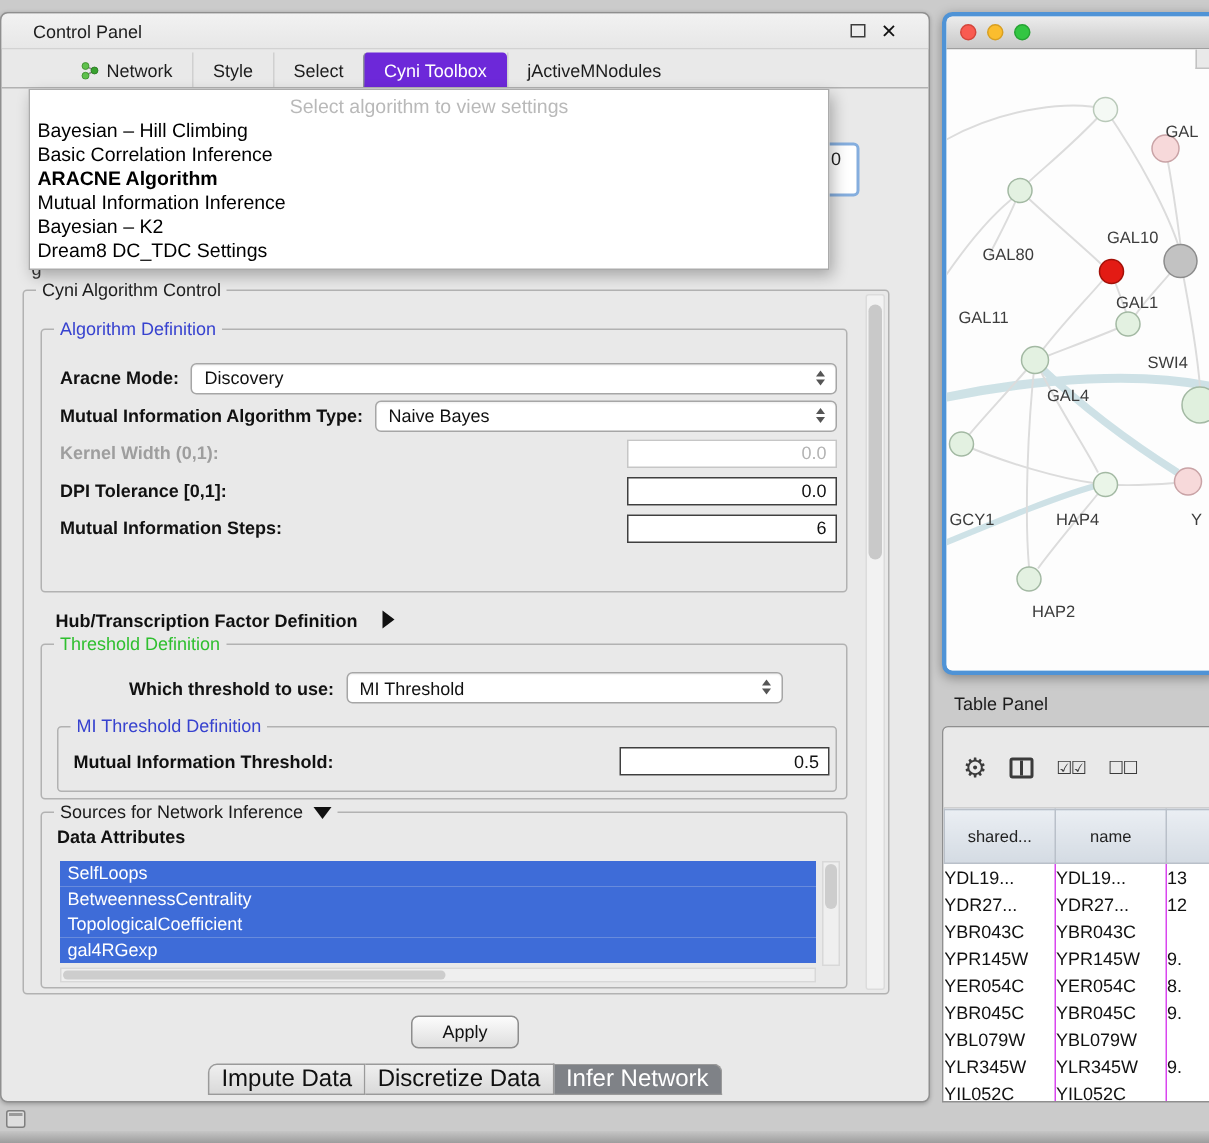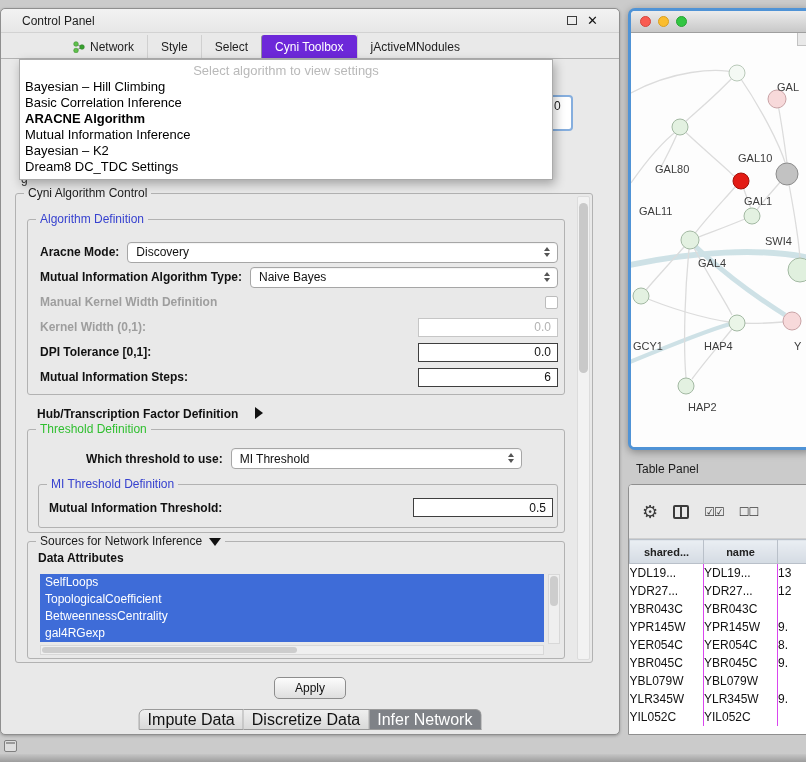--- a/index.html
+++ b/index.html
@@ -6,21 +6,21 @@
   html,body{width:806px;height:762px;overflow:hidden}
   body{font-family:"Liberation Sans","DejaVu Sans",sans-serif;background:#cbcbcb;position:relative;font-size:12px;color:#111}
   #page{position:absolute;inset:0;overflow:hidden}
 
   
   .cp{position:absolute;left:0;top:8px;width:620px;height:727px;background:#e9e9e9;border:1px solid #8f8f8f;border-radius:5px;box-shadow:0 1px 3px rgba(0,0,0,.25)}
   .cp-titlebar{position:absolute;left:0;top:0;right:0;height:24px;display:flex;align-items:center;padding:0 21px;background:linear-gradient(#f2f2f2,#e7e7e7);border-bottom:1px solid #d2d2d2;border-radius:5px 5px 0 0}
   .cp-title{font-size:12px;color:#1c1c1c}
   .cp-float{margin-left:auto;width:10px;height:9px;border:1.5px solid #3c3c3c;margin-right:10px}
   .cp-close{font-size:13px;font-weight:bold;color:#111;line-height:1}
-  .cp-tabs{position:absolute;left:0;top:26px;right:0;height:24px;display:flex;align-items:stretch;padding-left:59px;border-bottom:1px solid #b2b2b2}
+  .cp-tabs{position:absolute;left:0;top:26px;right:0;height:24px;display:flex;align-items:stretch;padding-left:40px;border-bottom:1px solid #b2b2b2}
   .cp-tab{display:flex;align-items:center;gap:5px;padding:0 13px;font-size:12px;color:#1d1d1d;border-left:1px solid #d0d0d0;white-space:nowrap}
   .cp-tab:first-child{border-left:none}
   .cp-tab.active{background:#6d28d9;color:#fff;border-radius:3px 3px 0 0;border-left-color:#8f9399}
 
   
   .spinner-peek{position:absolute;left:546px;top:86px;width:26px;height:36px;background:#fff;border:2px solid #85aede;border-radius:4px;z-index:5;font-size:12px;padding:2px 5px;color:#222}
   .text-peek{position:absolute;left:20px;top:163px;font-size:12px;color:#333;z-index:5}
 
   
   .algo-popup{position:absolute;left:18px;top:50px;width:534px;background:#fff;border:1px solid #ababab;box-shadow:2px 4px 10px rgba(0,0,0,.3);z-index:40;padding:2px 0 4px}
@@ -93,21 +93,21 @@
   
   .tp-label{position:absolute;left:636px;top:462px;font-size:12px;color:#1c1c1c}
   .tp-win{position:absolute;left:628px;top:484px;width:185px;height:251px;background:#fff;border:1px solid #8f8f8f;border-radius:4px 4px 0 0;overflow:hidden}
   .tp-toolbar{height:54px;display:flex;align-items:center;gap:15px;padding:0 13px;background:#e9e9e9;border-bottom:1px solid #cfcfcf}
   .ticon{color:#3b3b3b}
   .gear{font-size:18px;line-height:1}
   .pane{width:16px;height:14px;border:2px solid #3b3b3b;border-radius:2px;position:relative;display:inline-block}
   .pane:before{content:"";position:absolute;left:50%;top:0;bottom:0;width:2px;margin-left:-1px;background:#3b3b3b}
   .checks{font-size:12px;letter-spacing:-1px}
   .tp-table{border-collapse:collapse;width:100%;background:#fff;table-layout:fixed}
-  .tp-table th{height:24px;background:linear-gradient(#eaeef3,#d4dbe3);border:1px solid #b9c0c9;font-size:11px;font-weight:bold;color:#222;overflow:hidden;white-space:nowrap}
+  .tp-table th{height:36px;background:linear-gradient(#eaeef3,#d4dbe3);border:1px solid #b9c0c9;font-size:11px;font-weight:normal;color:#222;overflow:hidden;white-space:nowrap}
   .tp-table th:nth-child(1),.tp-table td:nth-child(1){width:74px}
   .tp-table th:nth-child(2),.tp-table td:nth-child(2){width:74px}
   .tp-table td{height:18px;font-size:12px;padding:0 0;border-right:1px solid #d946ef;white-space:nowrap;overflow:hidden;color:#111}
 
   
   .dock-icon{position:absolute;left:4px;top:740px;width:13px;height:12px;border:1px solid #7f7f7f;background:#dedede;border-radius:2px}
   .dock-icon:before{content:"";display:block;margin:1px;height:2px;background:#9a9a9a}
   .bottom-strip{position:absolute;left:0;bottom:0;width:806px;height:8px;background:linear-gradient(#c6c6c6,#9d9d9d)}
 </style>
 </head>
@@ -185,25 +185,20 @@
         <span class="lbl">Mutual Information Algorithm Type:</span>
         <div class="combo grow">
           <span>Naive Bayes</span>
           <span class="arrows">
               <i class="up"></i>
               <i class="dn"></i>
             </span>
         </div>
       </div>
       <div class="row">
-        <span class="lbl disabled">Manual Kernel Width Definition</span>
-        <span class="spacer"></span>
-        <span class="checkbox"></span>
-      </div>
-      <div class="row">
         <span class="lbl disabled">Kernel Width (0,1):</span>
         <span class="spacer"></span>
         <div class="field disabled">0.0</div>
       </div>
       <div class="row">
         <span class="lbl">DPI Tolerance [0,1]:</span>
         <span class="spacer"></span>
         <div class="field">0.0</div>
       </div>
       <div class="row">
@@ -238,22 +233,22 @@
           <div class="field">0.5</div>
         </div>
       </div>
     </div>
 
     <div class="group sources">
       <span class="gtitle dark"><span>Sources for Network Inference</span><span class="tri-down"></span></span>
       <div class="attr-head">Data Attributes</div>
       <div class="attr-list">
           <div class="attr-item">SelfLoops</div>
+          <div class="attr-item">BetweennessCentrality</div>
           <div class="attr-item">TopologicalCoefficient</div>
-          <div class="attr-item">BetweennessCentrality</div>
           <div class="attr-item">gal4RGexp</div>
         </div>
       <div class="mini-vscroll">
           <div></div>
         </div>
       <div class="mini-hscroll">
           <div></div>
         </div>
     </div>
 

